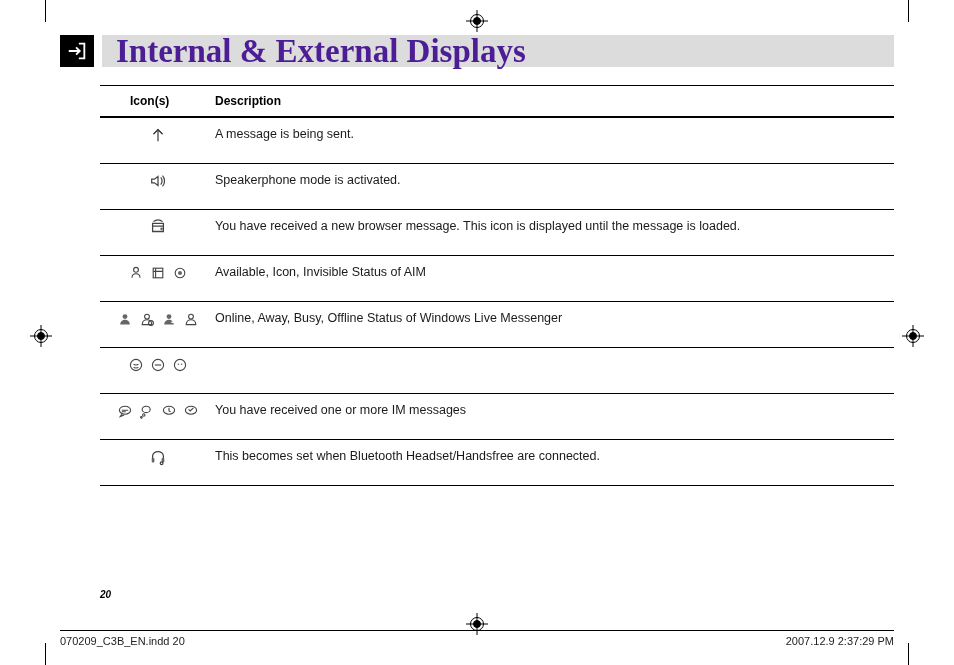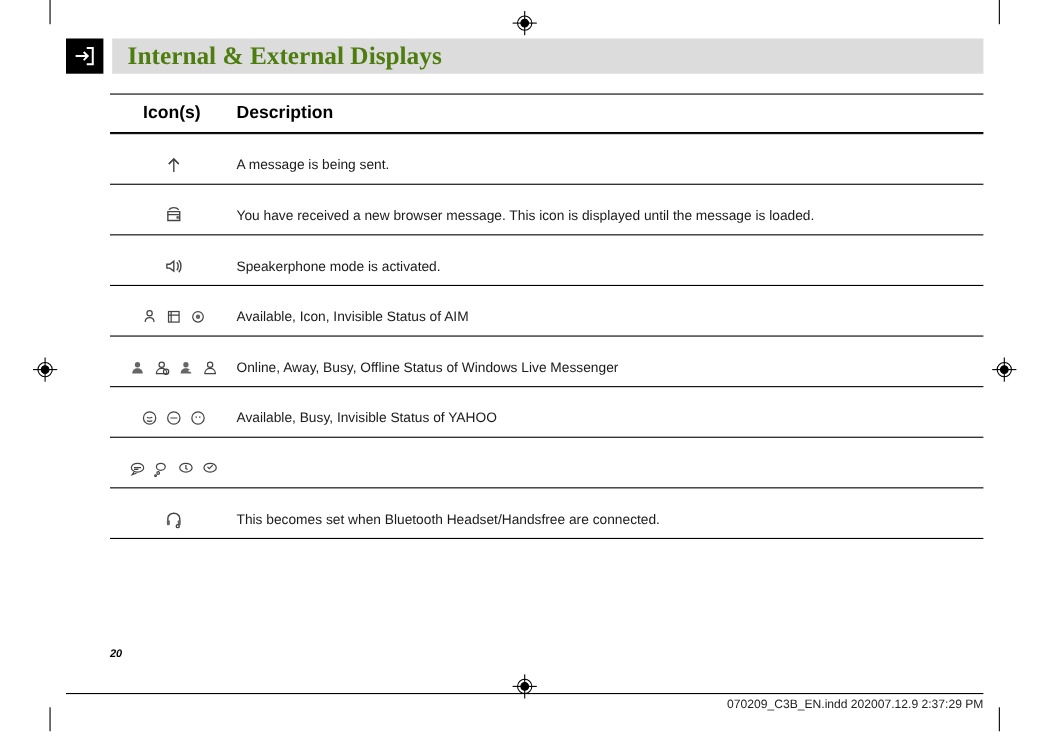--- a/index.html
+++ b/index.html
@@ -27,43 +27,43 @@
   .reg.right  { right: 30px; top: 325px; }
 
   .page { position: absolute; left: 60px; top: 35px; right: 60px; bottom: 55px; }
 
   
   .title-row { display: flex; align-items: stretch; height: 32px; }
   .title-icon { width: 34px; background: #000; display: flex; align-items: center; justify-content: center; }
   .title-icon svg { width: 22px; height: 22px; }
   .title-gap { width: 8px; }
   .title-bar { flex: 1; background: #dcdcdc; display: flex; align-items: center; padding: 0 14px; }
-  .title-text { font-family: Georgia, "Times New Roman", serif; font-weight: bold; font-size: 23px; color: #4d7c0f; }
+  .title-text { font-family: Georgia, "Times New Roman", serif; font-weight: bold; font-size: 33px; color: #4c1d95; }
 
   
   .tbl { margin: 18px 0 0 40px; border-top: 1px solid #000; border-bottom: 1px solid #000; }
-  .tbl .head { display: flex; border-bottom: 1px solid #000; font-weight: bold; font-size: 16px; }
+  .tbl .head { display: flex; border-bottom: 1px solid #000; font-weight: bold; font-size: 12px; }
   .tbl .head .col-i { width: 115px; padding: 8px 0 8px 30px; }
   .tbl .head .col-d { flex: 1; text-align: left; padding: 8px 0; }
-  .tbl .row { display: flex; align-items: flex-end; border-top: 1px solid #000; min-height: 46px; padding: 8px 0; }
+  .tbl .row { display: flex; align-items: flex-start; border-top: 1px solid #000; min-height: 46px; padding: 8px 0; }
   .tbl .row:first-of-type { border-top: 0; }
   .tbl .row .icons { width: 115px; display: flex; gap: 4px; justify-content: center; align-items: center; flex-wrap: nowrap; }
   .tbl .row .desc { flex: 1; font-size: 12.5px; color: #1a1a1a; padding-right: 8px; line-height: 1.35; }
 
   
   .ic { width: 18px; height: 18px; display: inline-flex; align-items: center; justify-content: center; }
   .ic svg { width: 18px; height: 18px; }
   .ic.small svg { width: 16px; height: 16px; }
   .stroke { stroke: #444; stroke-width: 1.4; fill: none; }
   .fill   { fill: #666; }
 
   .pgnum { position: absolute; left: 40px; bottom: 10px; font-size: 10px; font-weight: bold; font-style: italic; }
 
   
-  .slug { position: absolute; left: 60px; right: 60px; bottom: 18px; border-top: 1px solid #000; display: flex; justify-content: flex-end; padding-top: 4px; font-size: 11px; color: #222; }
+  .slug { position: absolute; left: 60px; right: 60px; bottom: 18px; border-top: 1px solid #000; display: flex; justify-content: space-between; padding-top: 4px; font-size: 11px; color: #222; }
 </style>
 </head>
 <body>
 
 <div class="trim tv1"></div>
 <div class="trim tv2"></div>
 <div class="trim bv1"></div>
 <div class="trim bv2"></div>
 <div class="reg top">
     <span class="c1"></span>
@@ -112,43 +112,43 @@
             </svg>
           </span>
         </div>
       <div class="desc">A message is being sent.</div>
     </div>
 
     <div class="row">
       <div class="icons">
           <span class="ic">
             <svg viewBox="0 0 20 20">
+              <path class="stroke" d="M3 8v4h3l4 3V5L6 8H3z"></path>
+              <path class="stroke" d="M13 6c2 2 2 6 0 8M15 4c3 3 3 9 0 12"></path>
+            </svg>
+          </span>
+        </div>
+      <div class="desc">Speakerphone mode is activated.</div>
+    </div>
+
+    <div class="row">
+      <div class="icons">
+          <span class="ic">
+            <svg viewBox="0 0 20 20">
               <path class="stroke" d="M4 6h12v9H4z"></path>
               <path class="stroke" d="M4 9h12M5 4c0 0 2-2 5-2s5 2 5 2"></path>
               <circle cx="14" cy="12" r="1.5" class="fill"></circle>
             </svg>
           </span>
         </div>
       <div class="desc">You have received a new browser message. This icon is displayed until the message is loaded.</div>
     </div>
 
     <div class="row">
       <div class="icons">
-          <span class="ic">
-            <svg viewBox="0 0 20 20">
-              <path class="stroke" d="M3 8v4h3l4 3V5L6 8H3z"></path>
-              <path class="stroke" d="M13 6c2 2 2 6 0 8M15 4c3 3 3 9 0 12"></path>
-            </svg>
-          </span>
-        </div>
-      <div class="desc">Speakerphone mode is activated.</div>
-    </div>
-
-    <div class="row">
-      <div class="icons">
         <span class="ic small">
             <svg viewBox="0 0 20 20">
               <circle cx="10" cy="6" r="3" class="stroke"></circle>
               <path class="stroke" d="M5 16c0-3 2-5 5-5s5 2 5 5"></path>
             </svg>
           </span>
         <span class="ic small">
             <svg viewBox="0 0 20 20">
               <rect x="4" y="4" width="12" height="12" class="stroke"></rect>
               <path class="stroke" d="M4 8h12M7 4v12"></path>
@@ -211,21 +211,20 @@
             </svg>
           </span>
         <span class="ic small">
             <svg viewBox="0 0 20 20">
               <circle cx="10" cy="10" r="7" class="stroke" stroke="#aaa"></circle>
               <circle cx="8" cy="9" r="1" class="fill" fill="#aaa"></circle>
               <circle cx="12" cy="9" r="1" class="fill" fill="#aaa"></circle>
             </svg>
           </span>
       </div>
-      <div class="desc">Available, Busy, Invisible Status of YAHOO</div>
     </div>
 
     <div class="row">
       <div class="icons">
         <span class="ic small">
             <svg viewBox="0 0 20 20">
               <ellipse cx="10" cy="9" rx="7" ry="5" class="stroke"></ellipse>
               <path class="stroke" d="M6 14l-2 3 5-2"></path>
               <path class="stroke" d="M6 9h8M6 11h5"></path>
             </svg>
@@ -243,20 +242,21 @@
               <path class="stroke" d="M10 6v4l2 1"></path>
             </svg>
           </span>
         <span class="ic small">
             <svg viewBox="0 0 20 20">
               <ellipse cx="10" cy="9" rx="7" ry="5" class="stroke"></ellipse>
               <path class="stroke" d="M7 8l2 2 4-4"></path>
             </svg>
           </span>
       </div>
+      <div class="desc">You have received one or more IM messages</div>
     </div>
 
 
     <div class="row">
       <div class="icons">
           <span class="ic">
             <svg viewBox="0 0 20 20">
               <path class="stroke" d="M4 12V9c0-3 3-5 6-5s6 2 6 5v3"></path>
               <rect x="3" y="11" width="3" height="5" rx="1" class="fill"></rect>
               <rect x="14" y="11" width="3" height="5" rx="1" class="fill"></rect>

